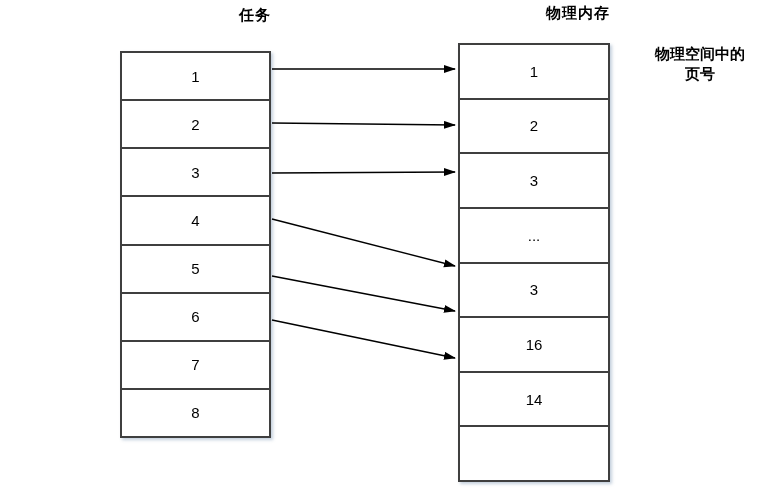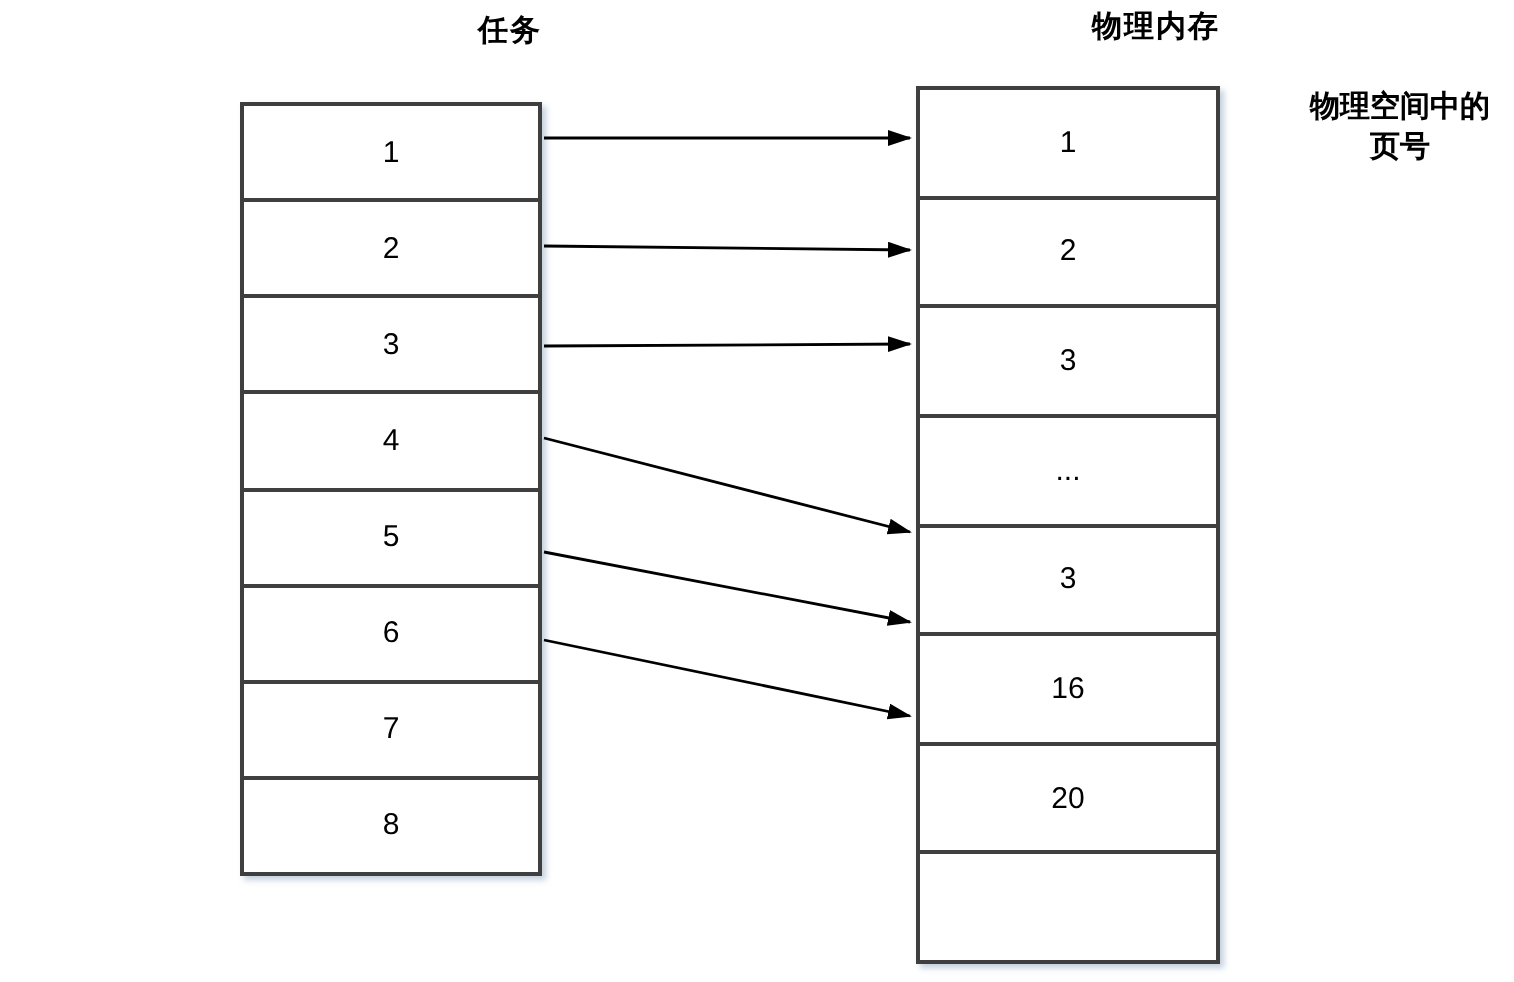--- a/index.html
+++ b/index.html
@@ -62,21 +62,21 @@
       <div class="row">8</div>
     </div>
 
   <div class="box box-right">
       <div class="row">1</div>
       <div class="row">2</div>
       <div class="row">3</div>
       <div class="row">...</div>
       <div class="row">3</div>
       <div class="row">16</div>
-      <div class="row">20</div>
+      <div class="row">14</div>
       <div class="row"></div>
     </div>
 
   <svg class="arrows" id="arrows" viewBox="0 0 757 491" xmlns="http://www.w3.org/2000/svg">
     <defs>
       <marker id="ah" markerWidth="13" markerHeight="10" refX="11" refY="4" orient="auto" markerUnits="userSpaceOnUse">
         <path d="M0,0 L12,4 L0,8 Z" fill="#000"></path>
       </marker>
     </defs>
     <g id="arrow-group">

